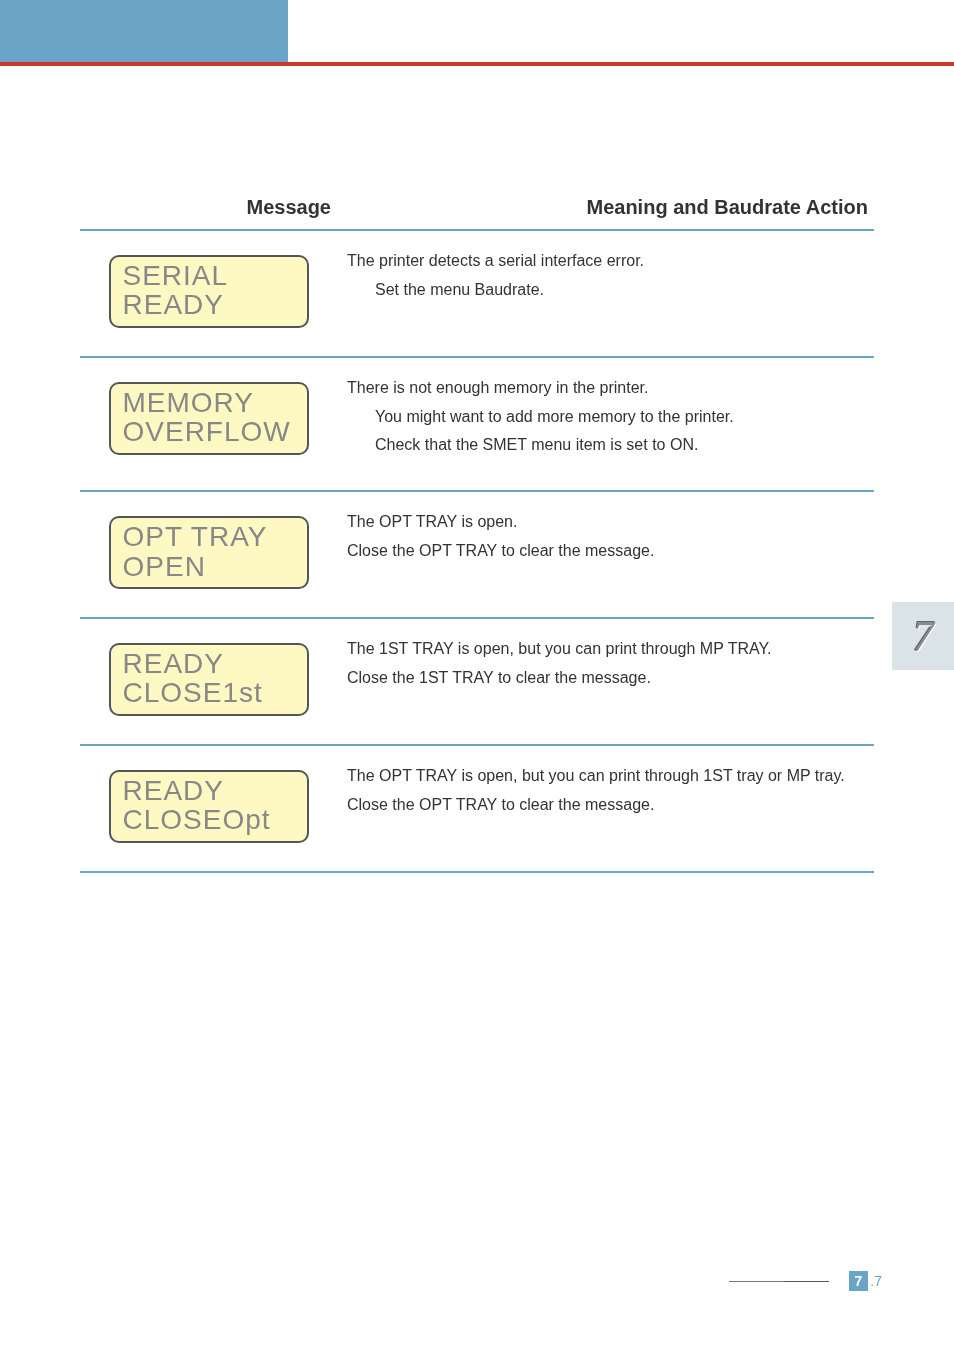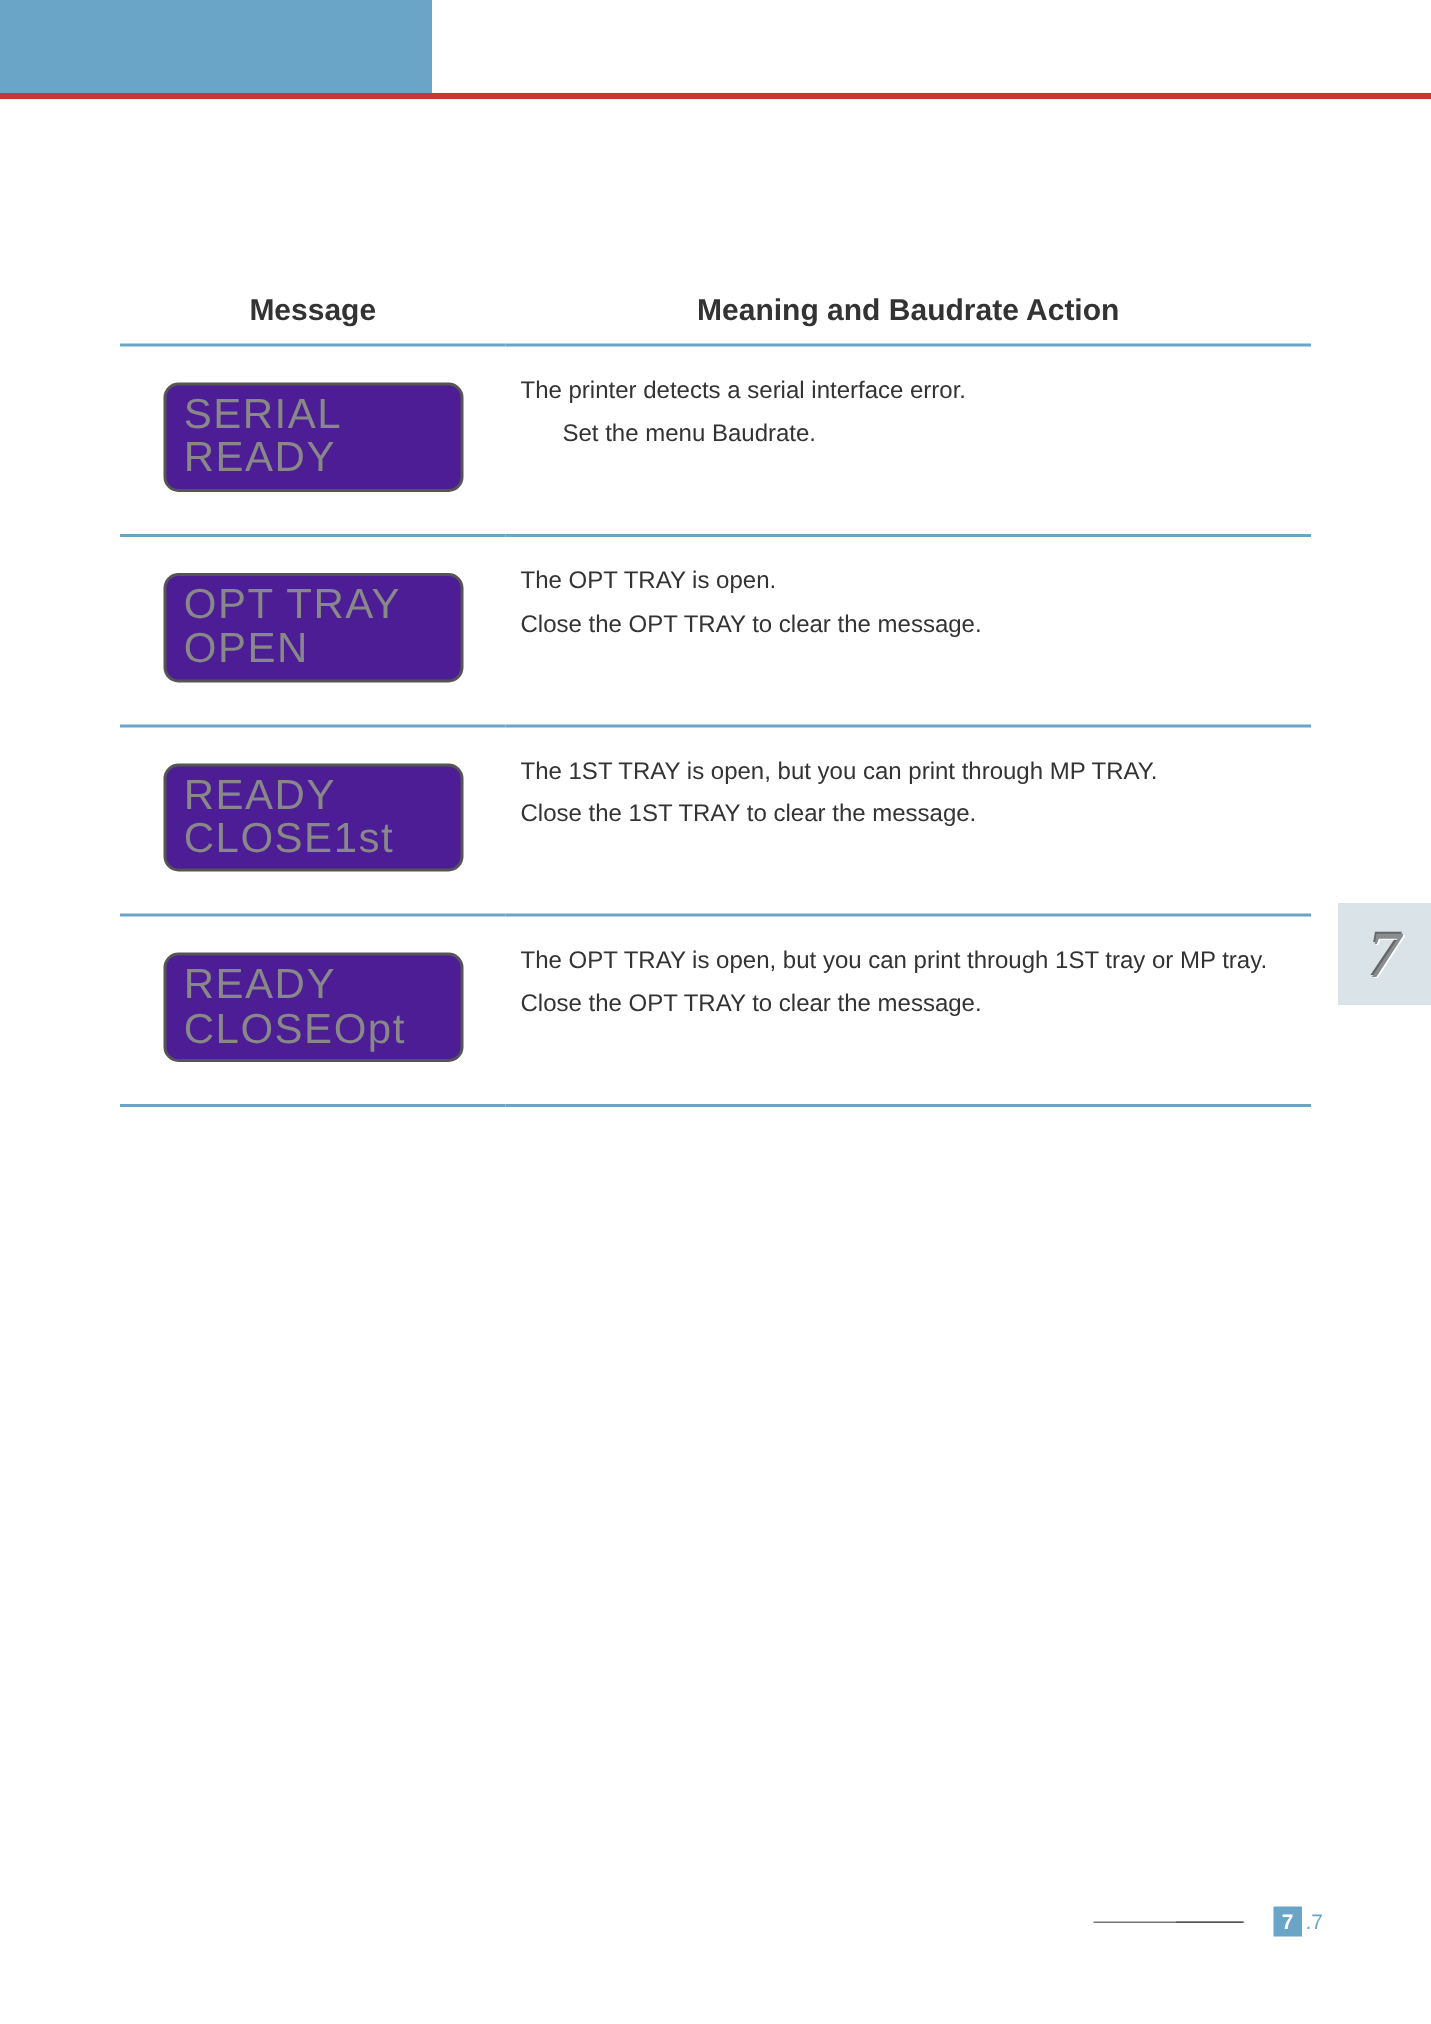--- a/index.html
+++ b/index.html
@@ -33,21 +33,21 @@
     width: 100%;
   }
   .content {
     padding: 120px 80px 0 80px;
   }
   table {
     width: 100%;
     border-collapse: collapse;
   }
   th {
-    text-align: center;
+    text-align: right;
     font-weight: bold;
     font-size: 20px;
     padding: 10px 6px;
     color: #333;
     border-bottom: 2px solid #6aa5c7;
   }
   th.msg-col { width: 245px; }
   td {
     vertical-align: top;
     padding: 18px 10px 28px 10px;
@@ -59,21 +59,21 @@
     text-align: center;
     padding-top: 24px;
   }
   .lcd {
     display: inline-block;
     border: 2px solid #555;
     border-radius: 10px;
     padding: 4px 12px 6px 12px;
     min-width: 172px;
     text-align: left;
-    background: #4c1d95;
+    background: #fef9c3;
   }
   .lcd-line {
     font-family: "Arial Narrow", Arial, sans-serif;
     font-stretch: condensed;
     font-weight: 400;
     font-size: 28px;
     line-height: 1.05;
     color: #888888;
     letter-spacing: 1px;
     white-space: pre;
@@ -166,20 +166,33 @@
           </div>
         </td>
         <td class="meaning">
           <p>The printer detects a serial interface error.</p>
           <p class="sub">Set the menu Baudrate.</p>
         </td>
       </tr>
       <tr>
         <td class="msg-cell">
           <div class="lcd">
+            <div class="lcd-line">MEMORY</div>
+            <div class="lcd-line">OVERFLOW</div>
+          </div>
+        </td>
+        <td class="meaning">
+          <p>There is not enough memory in the printer.</p>
+          <p class="sub">You might want to add more memory to the printer.</p>
+          <p class="sub">Check that the SMET menu item is set to ON.</p>
+        </td>
+      </tr>
+      <tr>
+        <td class="msg-cell">
+          <div class="lcd">
             <div class="lcd-line">OPT TRAY</div>
             <div class="lcd-line">OPEN</div>
           </div>
         </td>
         <td class="meaning">
           <p>The OPT TRAY is open.</p>
           <p>Close the OPT TRAY to clear the message.</p>
         </td>
       </tr>
       <tr>

